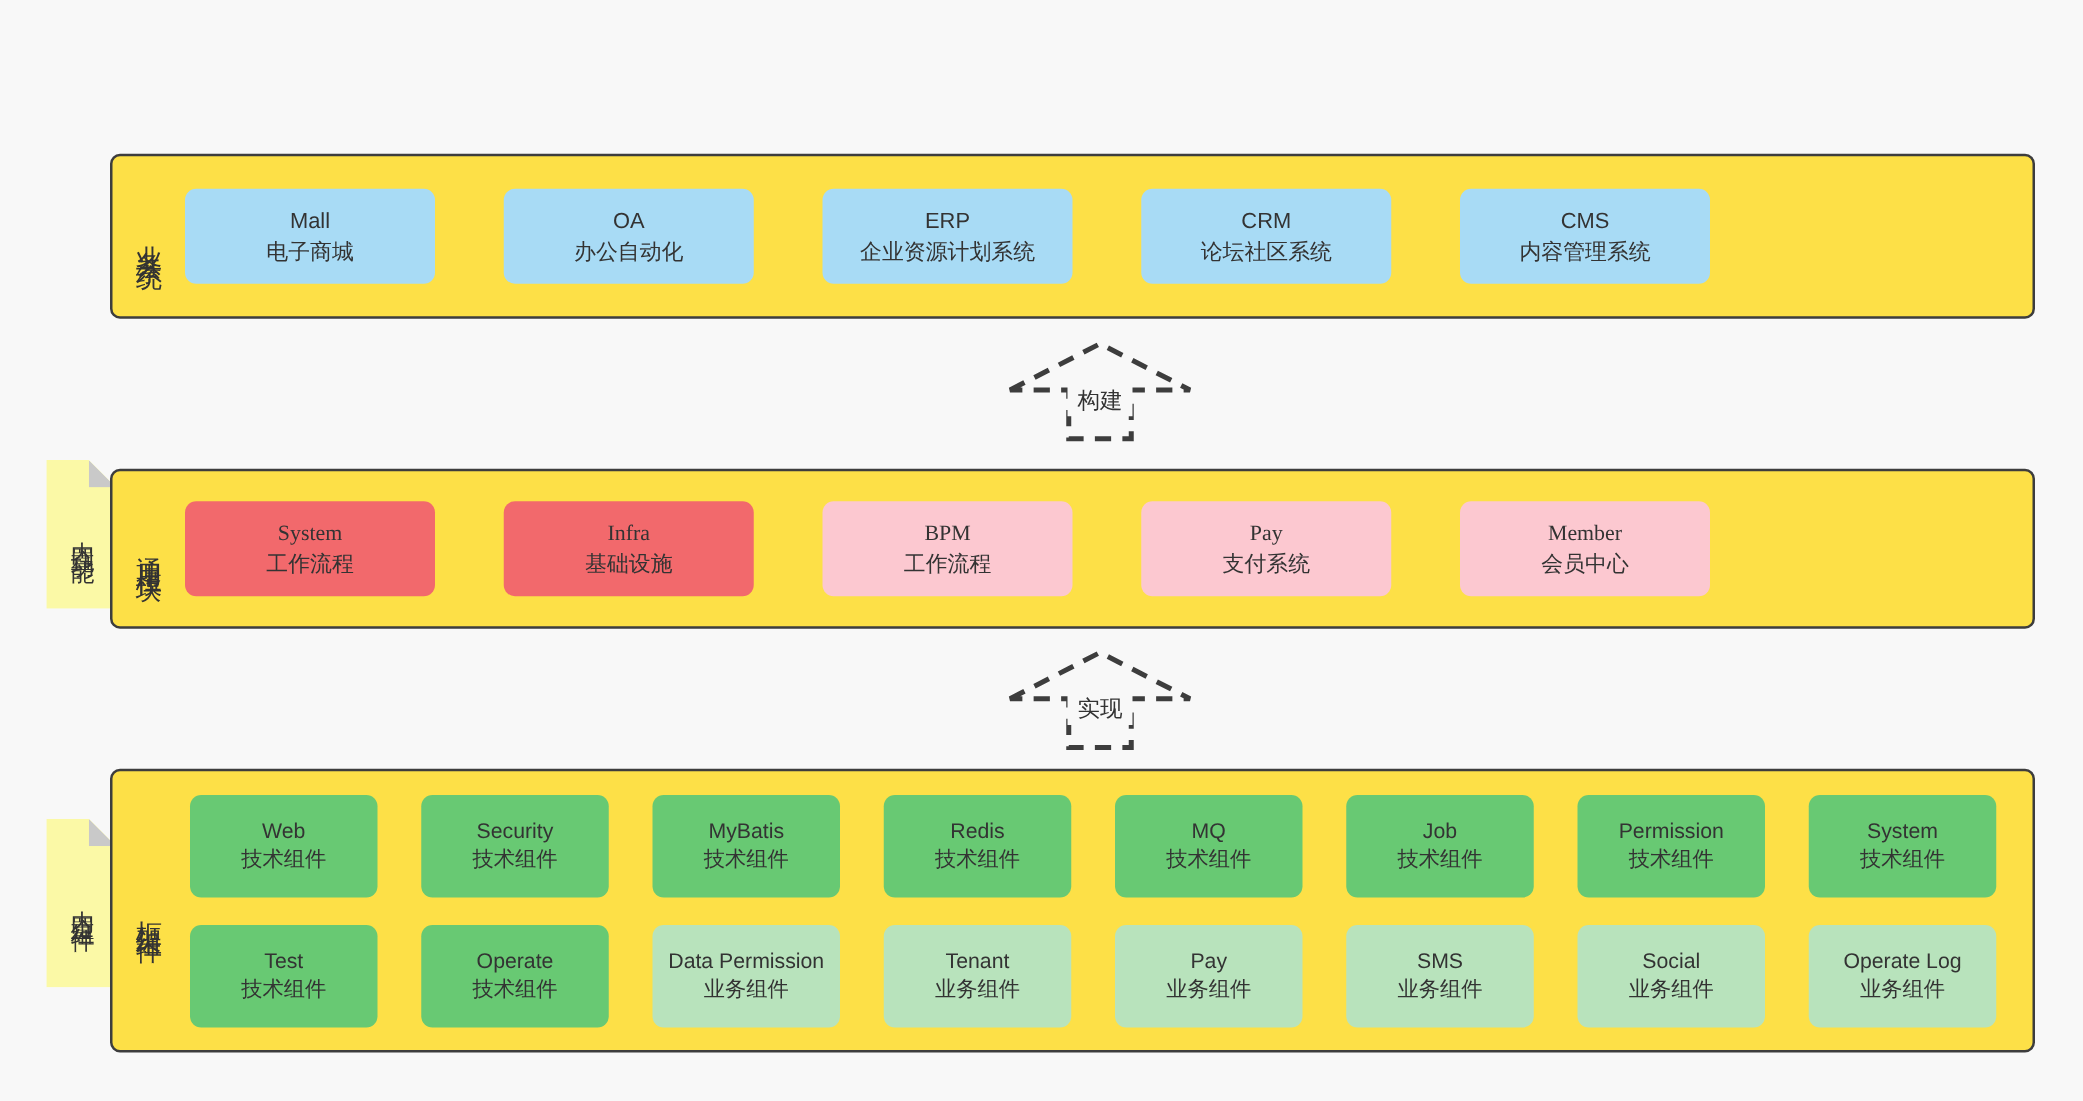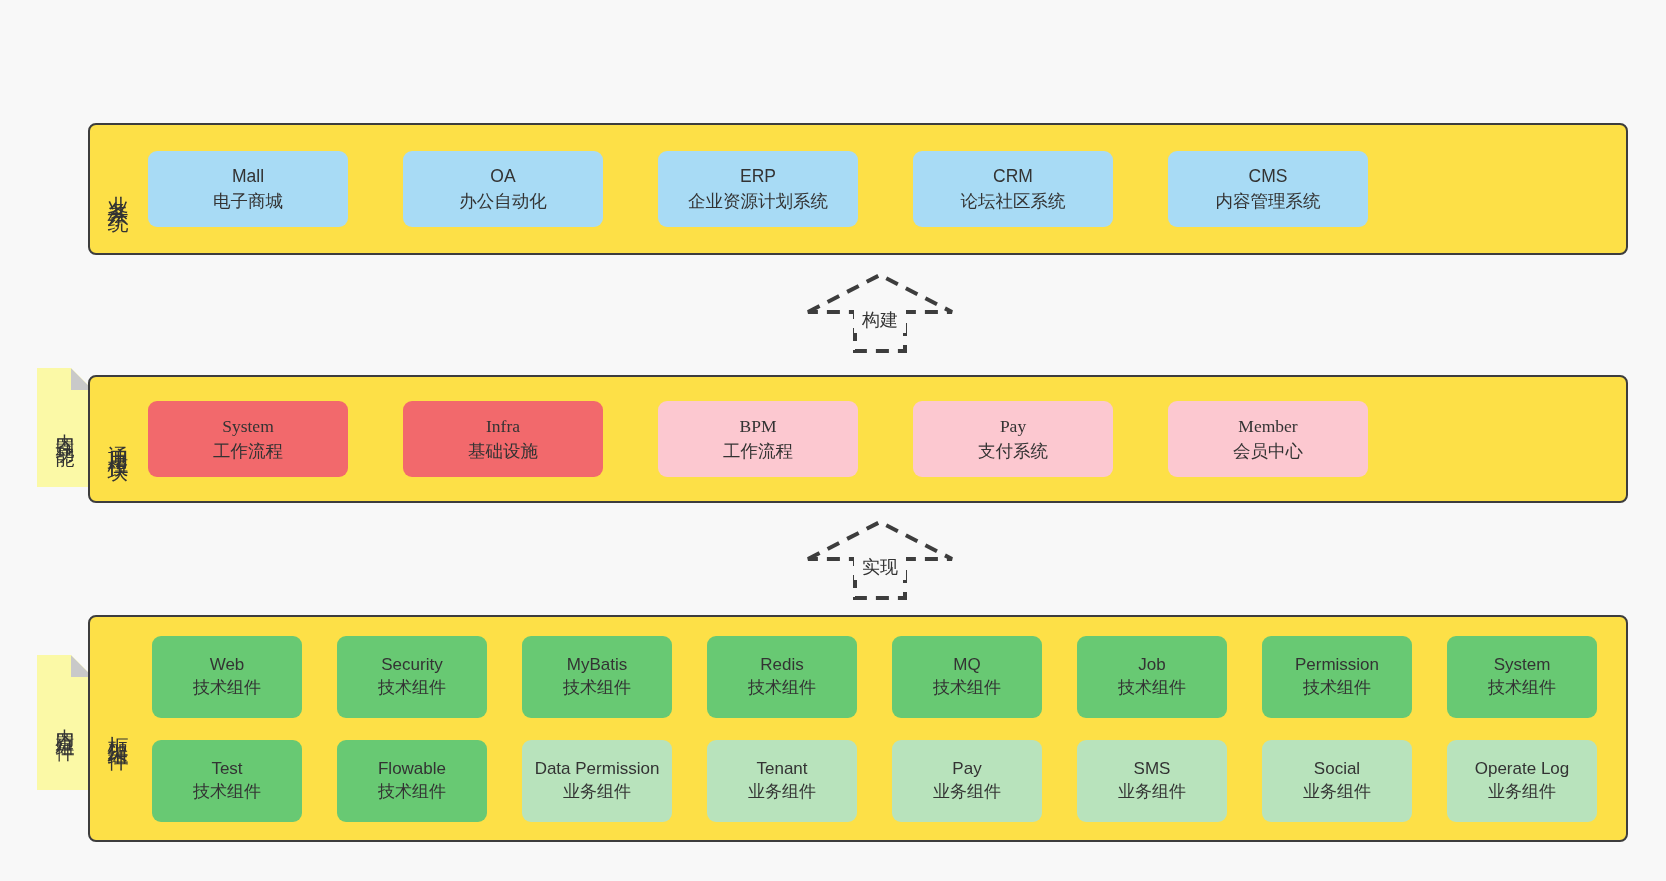--- a/index.html
+++ b/index.html
@@ -171,21 +171,21 @@
           <span class="bx-name">System</span>
           <span class="bx-desc">技术组件</span>
         </div>
       </div>
       <div class="boxes">
         <div class="bx bx-sm c-green">
           <span class="bx-name">Test</span>
           <span class="bx-desc">技术组件</span>
         </div>
         <div class="bx bx-sm c-green">
-          <span class="bx-name">Flowable</span>
+          <span class="bx-name">Operate</span>
           <span class="bx-desc">技术组件</span>
         </div>
         <div class="bx bx-sm c-lgreen">
           <span class="bx-name">Data Permission</span>
           <span class="bx-desc">业务组件</span>
         </div>
         <div class="bx bx-sm c-lgreen">
           <span class="bx-name">Tenant</span>
           <span class="bx-desc">业务组件</span>
         </div>

